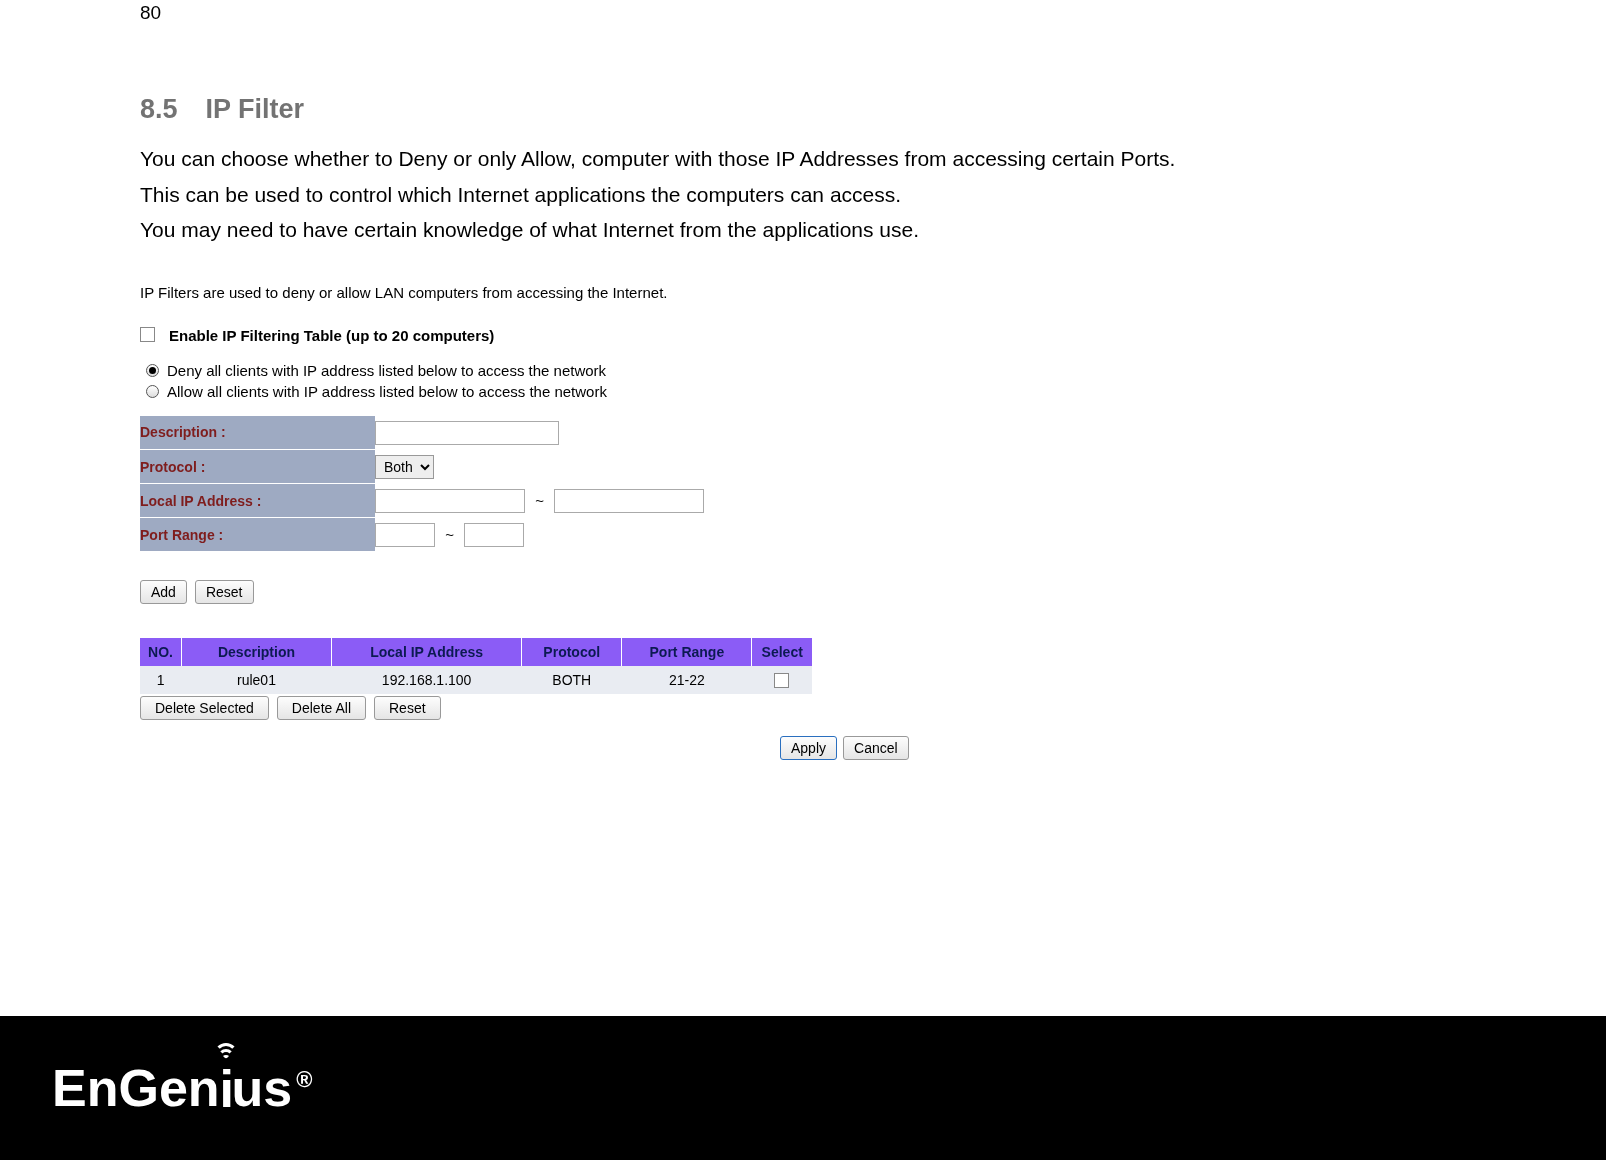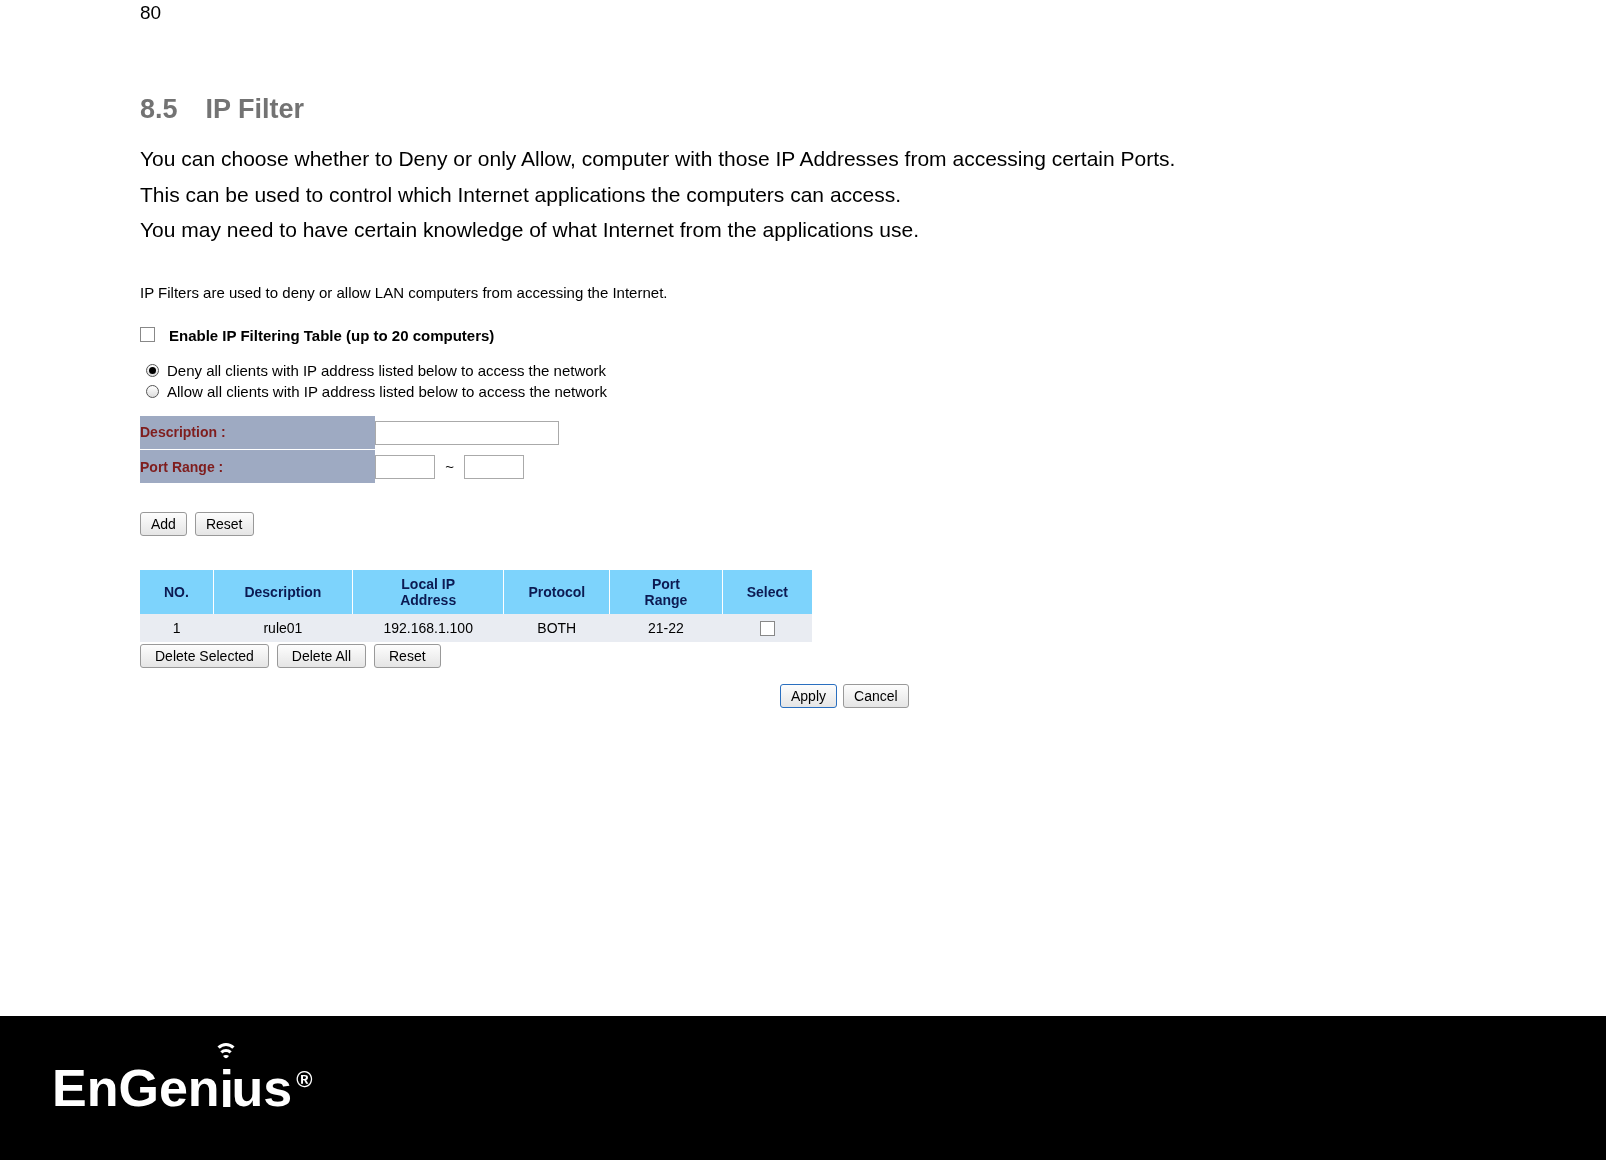--- a/index.html
+++ b/index.html
@@ -69,25 +69,25 @@
       background: linear-gradient(#fdfdfd, #e5e5e5);
       font-size: 14px;
       padding: 3px 10px;
       border-radius: 3px;
       cursor: pointer;
       font-family: inherit;
     }
     .btn-row { margin-top: 28px; display: flex; gap: 8px; }
     .rules-table { margin-top: 34px; border-collapse: collapse; width: 672px; }
     .rules-table th {
-      background: #7dd3fc;
+      background: #8b5cf6;
       color: #0c1a52;
       font-weight: bold;
       font-size: 14px;
-      padding: 6px 24px;
+      padding: 6px 8px;
       text-align: center;
       border-right: 1px solid #fff;
     }
     .rules-table th:last-child { border-right: none; }
     .rules-table td {
       background: #e9ecf2;
       font-size: 14px;
       padding: 6px 8px;
       text-align: center;
     }
@@ -163,20 +163,36 @@
       <span>Allow all clients with IP address listed below to access the network</span>
     </div>
 
     <table class="form-table">
       <tbody>
           <tr>
         <td class="form-label">Description :</td>
         <td class="form-val"><input class="txt med" value="" style=""></td>
       </tr>
       <tr>
+        <td class="form-label">Protocol :</td>
+        <td class="form-val">
+          <select class="sel">
+            <option>Both</option>
+          </select>
+        </td>
+      </tr>
+      <tr>
+        <td class="form-label">Local IP Address :</td>
+        <td class="form-val">
+          <input class="txt ip" value="" style="">
+          <span class="tilde">~</span>
+          <input class="txt ip" value="" style="">
+        </td>
+      </tr>
+      <tr>
         <td class="form-label">Port Range :</td>
         <td class="form-val">
           <input class="txt port" value="" style="">
           <span class="tilde">~</span>
           <input class="txt port" value="" style="">
         </td>
       </tr>
     </tbody>
       </table>
 

